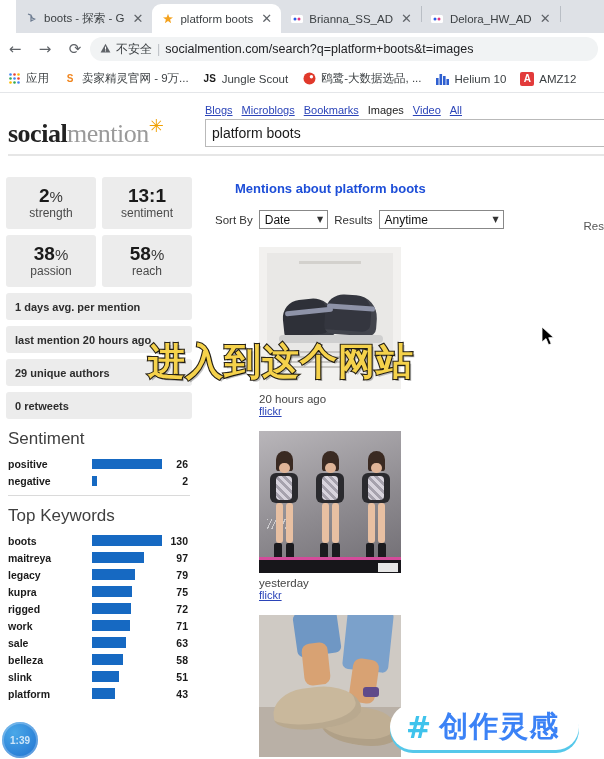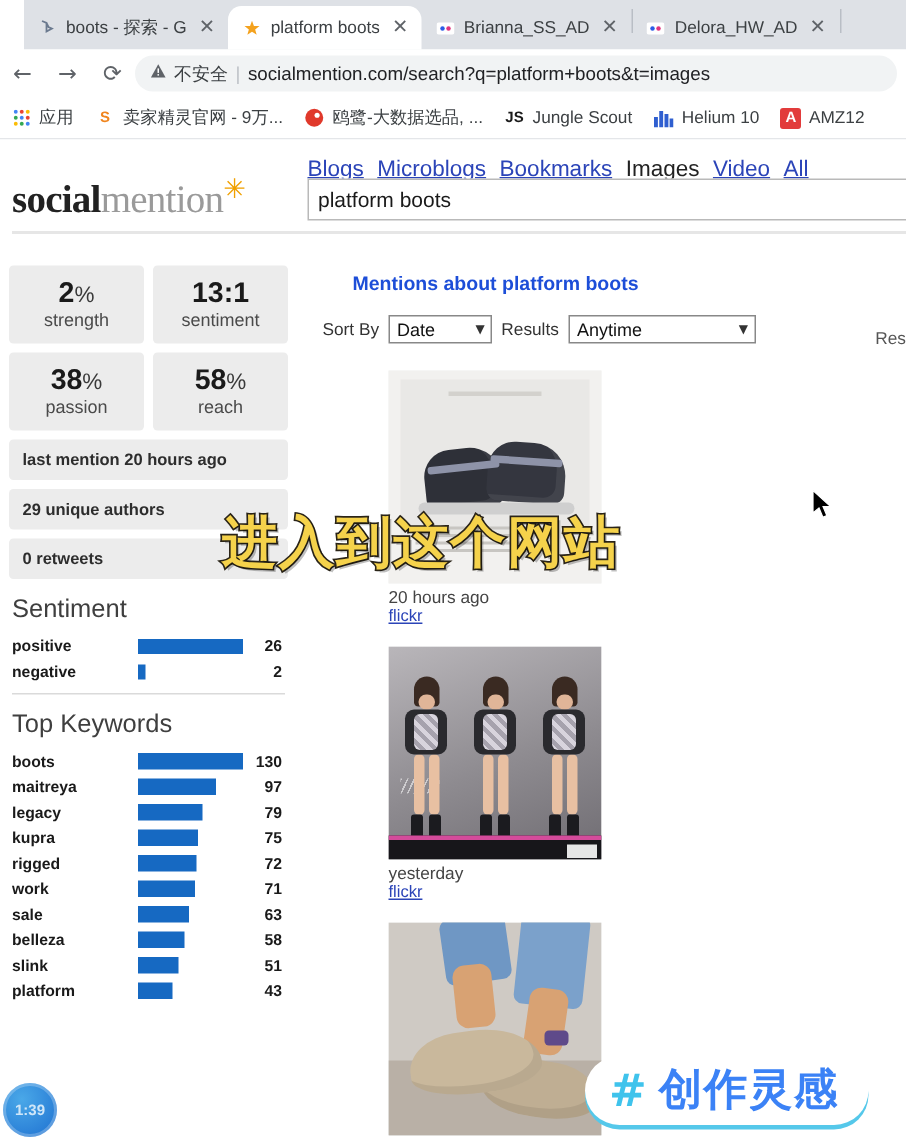--- a/index.html
+++ b/index.html
@@ -59,21 +59,21 @@
   
   .page { position:absolute; left:0; top:93px; width:604px; height:666px; background:#fff; }
 
   .sm-header { position:relative; height:62px; }
   .sm-logo { position:absolute; left:8px; top:22px; font-size:26px; letter-spacing:-0.5px;
      font-family:"Liberation Serif", serif; }
   .sm-logo b { color:#222; font-weight:bold; }
   .sm-logo span.m { color:#9a9a9a; font-weight:normal; }
   .sm-logo span.star { color:#f0a000; font-size:18px; vertical-align: super; }
 
-  .sm-nav { position:absolute; left:205px; top:11px; font-size:15px; }
+  .sm-nav { position:absolute; left:205px; top:11px; font-size:11px; }
   .sm-nav a { color:#2b44b8; margin-right:9px; text-decoration: underline; }
   .sm-nav a.plain { color:#222; text-decoration:none; }
 
   .sm-search {
     position:absolute; left:205px; top:26px; width:404px; height:28px;
     border:1px solid #b9b9b9; background:#fff; display:flex; align-items:center;
     padding-left:6px; font-size:14px; color:#1a1a1a;
   }
   .sm-rule { position:absolute; left:8px; top:61px; width:596px; height:2px; background:#e6e6e6; }
 
@@ -296,31 +296,31 @@
             <circle cx="9.5" cy="9.5" r="1.3" fill="#4285f4"></circle>
           </svg>
       </span>
       <span>应用</span>
     </div>
     <div class="bm">
       <span class="bm-ico" style="color:#f0851e;">S</span>
       <span>卖家精灵官网 - 9万...</span>
     </div>
     <div class="bm">
+      <span class="bm-ico" style="color:#1b1b1b;">JS</span>
+      <span>Jungle Scout</span>
+    </div>
+    <div class="bm">
       <span class="bm-ico" style="color:#e0392b;">
         <svg width="13" height="13" viewBox="0 0 13 13">
             <circle cx="6.5" cy="6.5" r="6" fill="#e0392b"></circle>
             <circle cx="8.4" cy="4.8" r="1.7" fill="#fff"></circle>
           </svg>
       </span>
       <span>鸥鹭-大数据选品, ...</span>
-    </div>
-    <div class="bm">
-      <span class="bm-ico" style="color:#1b1b1b;">JS</span>
-      <span>Jungle Scout</span>
     </div>
     <div class="bm">
       <span class="bm-ico">
         <svg width="13" height="12" viewBox="0 0 13 12">
             <rect x="0" y="5" width="2.6" height="7" fill="#2f5fd0"></rect>
             <rect x="3.5" y="1" width="2.6" height="11" fill="#2f5fd0"></rect>
             <rect x="7" y="3" width="2.6" height="9" fill="#2f5fd0"></rect>
             <rect x="10.4" y="6" width="2.6" height="6" fill="#2f5fd0"></rect>
           </svg>
       </span>
@@ -362,20 +362,21 @@
         <div class="metric">
           <div class="v"><span>38</span><i>%</i></div>
           <div class="l">passion</div>
         </div>
         <div class="metric">
           <div class="v"><span>58</span><i>%</i></div>
           <div class="l">reach</div>
         </div>
       </div>
 
+      <div class="fact">1 days avg. per mention</div>
       <div class="fact">last mention 20 hours ago</div>
       <div class="fact">29 unique authors</div>
       <div class="fact">0 retweets</div>
 
       <div class="sec-title">Sentiment</div>
       <div id="sentiment-chart">
           <div class="bar-row">
             <div class="bar-label">positive</div>
             <div class="bar-track">
               <div class="bar-fill" style="width: 70px; background: rgb(22, 105, 194);"></div>

